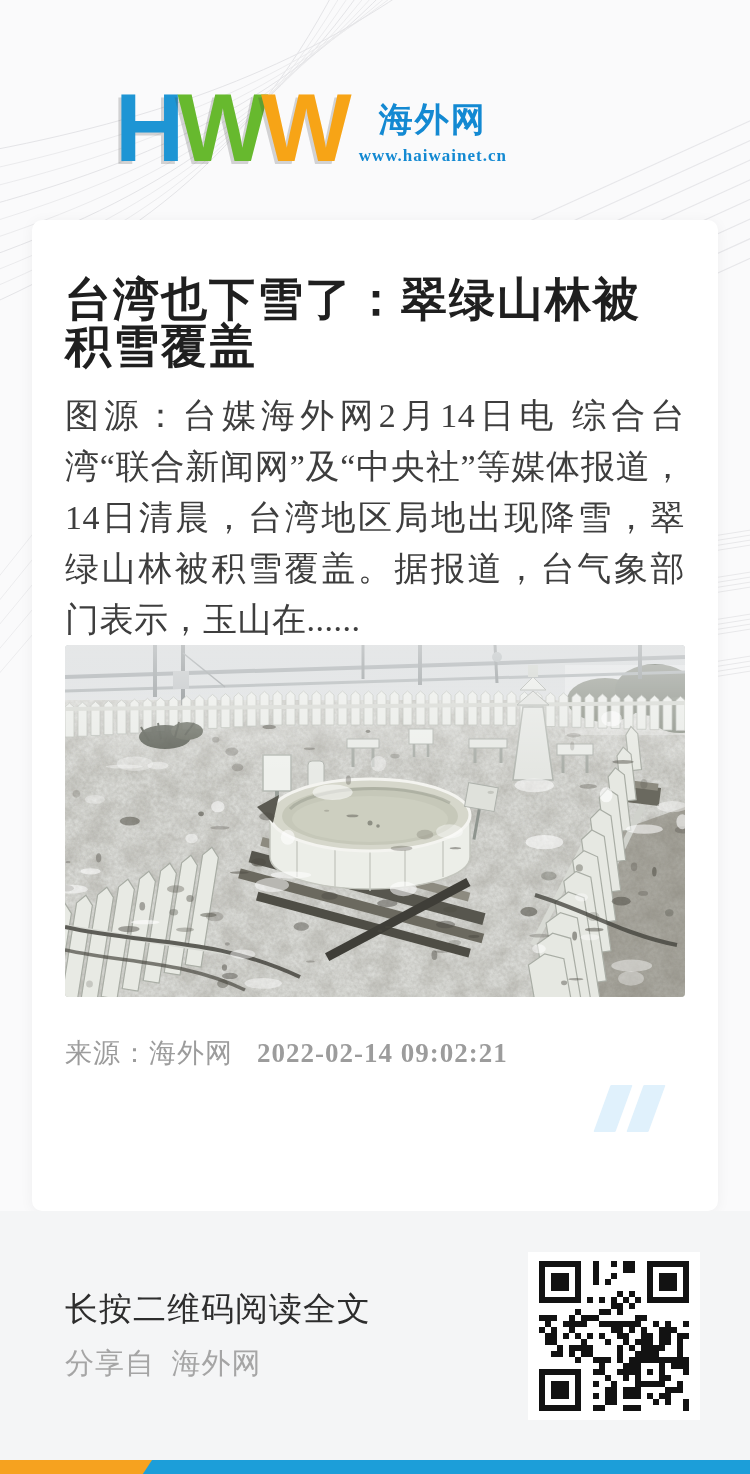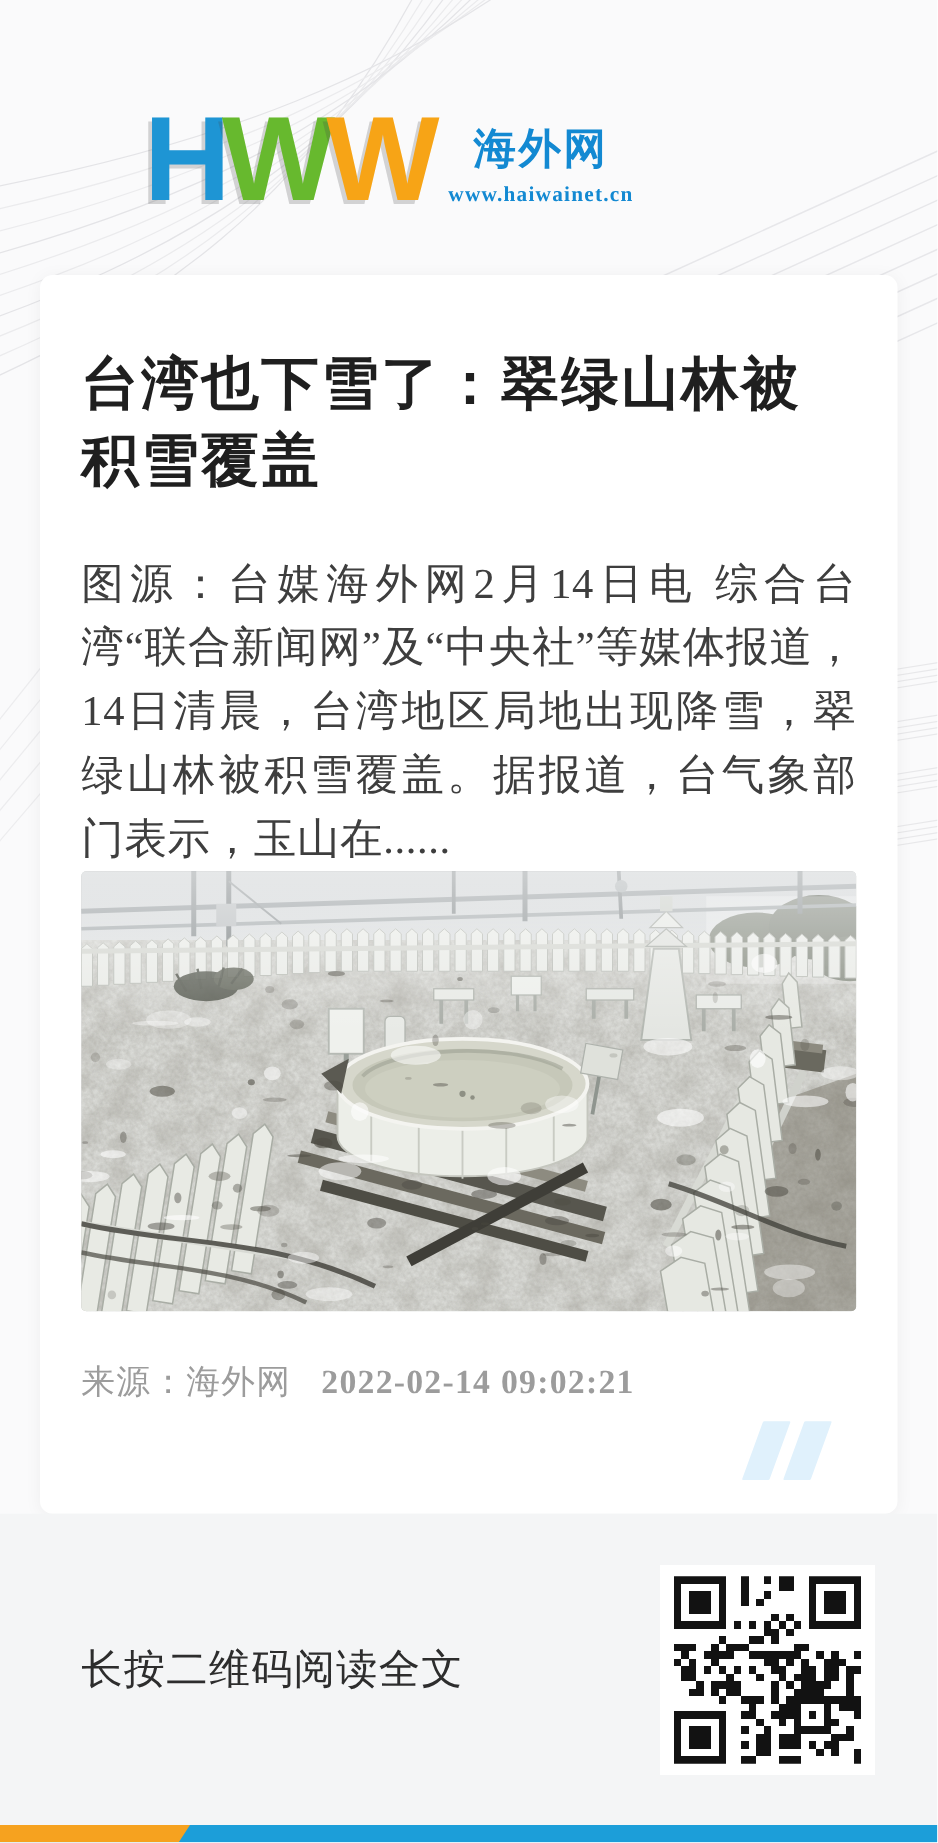--- a/index.html
+++ b/index.html
@@ -13,22 +13,22 @@
   
   .brand { position:absolute; top:88px; left:0; width:622px; display:flex; justify-content:center; align-items:flex-end; gap:14px; }
   .logo-letters { font-family:"Liberation Sans","DejaVu Sans",sans-serif; font-weight:800; font-size:96px; line-height:80px; letter-spacing:-7px; text-shadow:-3px 3px 0 rgba(70,70,70,.22); }
   .logo-letters span { display:inline-block; }
   .logo-text { display:flex; flex-direction:column; align-items:center; padding-bottom:2px; }
   .site-name { font-family:"Liberation Sans","DejaVu Sans",sans-serif; font-weight:700; font-size:34px; line-height:52px; letter-spacing:2px; }
   .site-url { font-family:"Liberation Serif","DejaVu Serif",serif; font-weight:700; font-size:17px; letter-spacing:1px; margin-top:1px; }
 
   
   .card { position:absolute; top:220px; left:32px; width:686px; height:991px; background:#ffffff; border-radius:10px; box-shadow:0 2px 14px rgba(0,0,0,.05); padding:56px 33px 0 33px; }
-  .article-title { font-size:46px; line-height:62px; font-weight:700; color:#1f1f1f; letter-spacing:2px; }
-  .article-excerpt { margin-top:42px; font-size:34px; line-height:51px; color:#3e3e3e; letter-spacing:.5px; text-align:justify; }
+  .article-title { font-size:46px; line-height:47px; font-weight:700; color:#1f1f1f; letter-spacing:2px; }
+  .article-excerpt { margin-top:20px; font-size:34px; line-height:51px; color:#3e3e3e; letter-spacing:.5px; text-align:justify; }
   .photo-wrap { margin-top:0; width:620px; height:352px; border-radius:4px; overflow:hidden; background:#d7d9d8; }
   .photo-wrap svg { display:block; width:620px; height:352px; }
   .meta-line { margin-top:38px; font-size:27px; color:#9c9c9c; letter-spacing:1px; }
   .meta-line .timestamp { margin-left:24px;font-weight:bold; }
   .quote-mark { margin-top:14px; margin-right:28px; height:50px; display:flex; justify-content:flex-end; gap:11px; }
   .quote-bar { width:22px; height:47px; transform:skewX(-20deg); border-radius:1px; }
 
   
   .share-footer { position:absolute; top:1211px; left:0; width:750px; height:249px; background:#f4f5f6; display:flex; align-items:center; justify-content:space-between; padding:0 50px 0 65px; }
   .share-cta { font-size:33px; color:#2d2d2d; letter-spacing:1px; }
@@ -444,20 +444,21 @@
 
     <div class="quote-mark">
       <span class="quote-bar" style="background-color: rgb(224, 241, 252);"></span>
       <span class="quote-bar" style="background-color: rgb(224, 241, 252);"></span>
     </div>
   </main>
 
   <footer class="share-footer" style="background-color: rgb(244, 245, 246);">
     <div>
       <div class="share-cta">长按二维码阅读全文</div>
+      <div class="share-from">分享自  海外网</div>
     </div>
     <div class="qr-box">
       <svg id="qr-svg" width="150" height="150" viewBox="0 0 150 150" shape-rendering="crispEdges">
           <rect x="0" y="0" width="6" height="6" fill="#121212"></rect>
           <rect x="6" y="0" width="6" height="6" fill="#121212"></rect>
           <rect x="12" y="0" width="6" height="6" fill="#121212"></rect>
           <rect x="18" y="0" width="6" height="6" fill="#121212"></rect>
           <rect x="24" y="0" width="6" height="6" fill="#121212"></rect>
           <rect x="30" y="0" width="6" height="6" fill="#121212"></rect>
           <rect x="36" y="0" width="6" height="6" fill="#121212"></rect>

